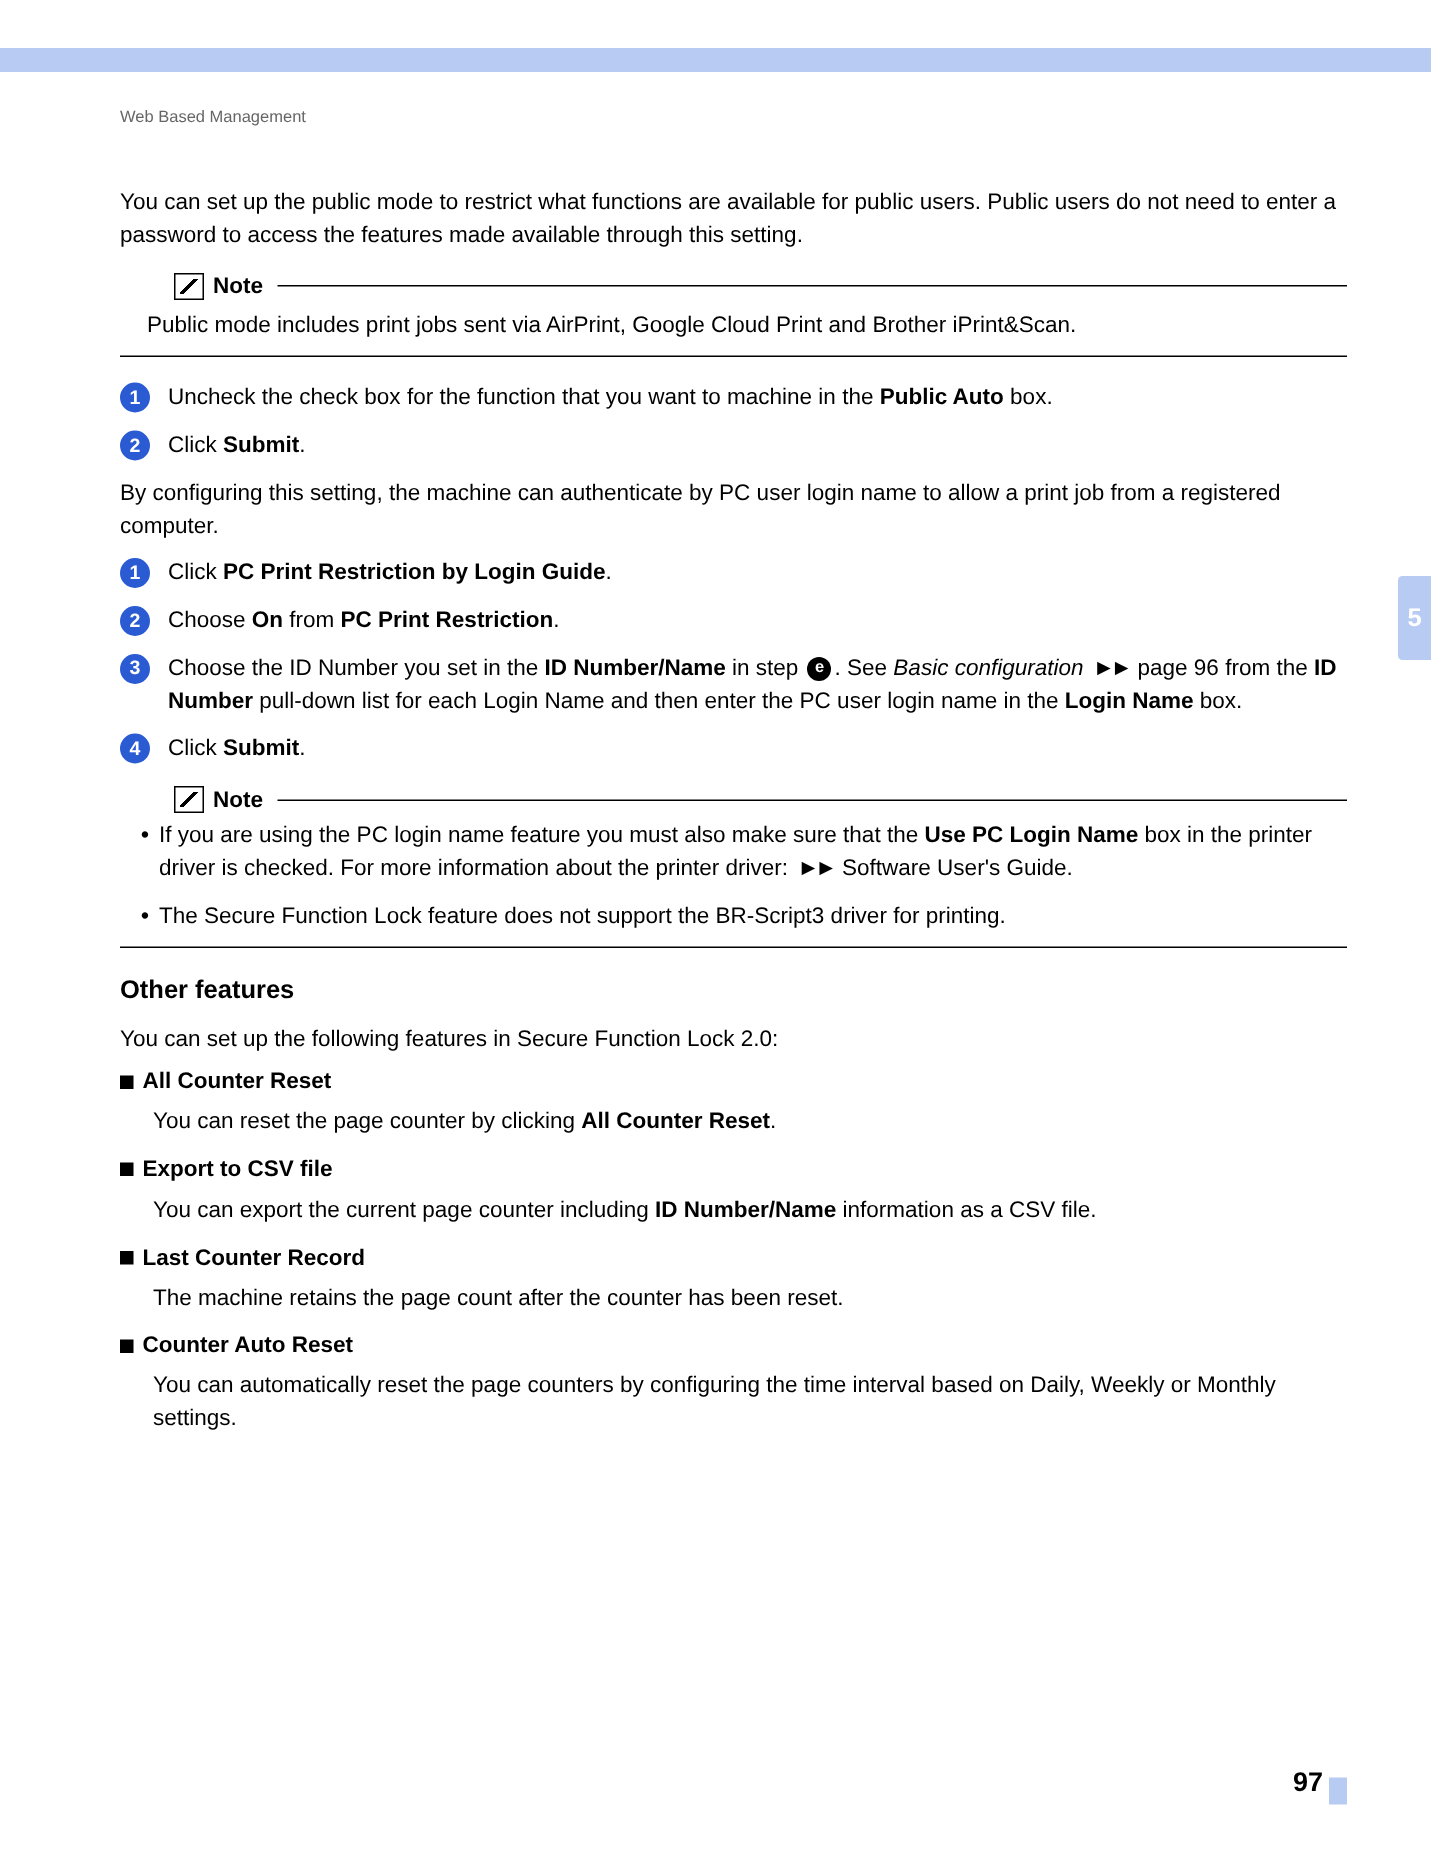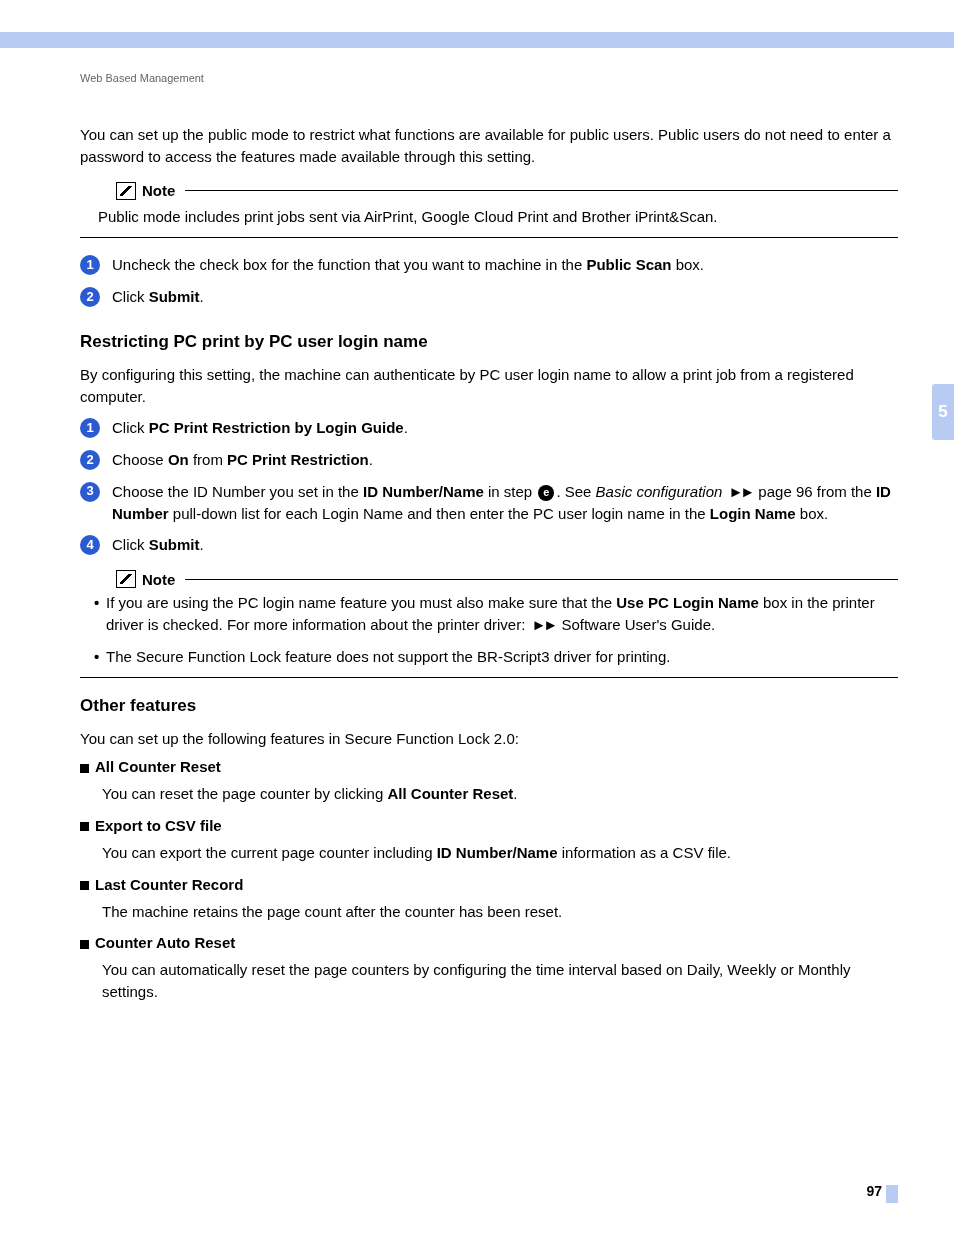--- a/index.html
+++ b/index.html
@@ -90,21 +90,21 @@
     width: 22px; height: 56px;
     background: #b8cbf2;
     color: #fff; font-weight: bold;
     font-size: 17px;
     display: flex; align-items: center; justify-content: center;
     border-radius: 3px 0 0 3px;
   }
   .page-num {
     position: absolute;
     bottom: 36px; right: 72px;
-    font-size: 14px; font-weight: bold; color: #000; margin-left: 40px;
+    font-size: 18px; font-weight: bold; color: #000; margin-left: 40px;
   }
   .page-num-bar {
     position: absolute;
     bottom: 32px; right: 56px;
     width: 12px; height: 18px;
     background: #b8cbf2;
   }
 </style>
 </head>
 <body>
@@ -124,31 +124,30 @@
       <span class="note-label">Note</span>
       <span class="note-line"></span>
     </div>
     <div class="note-body">Public mode includes print jobs sent via AirPrint, Google Cloud Print and Brother iPrint&amp;Scan.</div>
     <div class="note-bottom-line"></div>
   </div>
 
   <div class="step">
     <div class="step-num">1</div>
     <div class="step-body">
-      <span>Uncheck the check box for the function that you want to machine in the </span><span class="b">Public Scan</span><span> box.</span>
+      <span>Uncheck the check box for the function that you want to machine in the </span><span class="b">Public Auto</span><span> box.</span>
     </div>
   </div>
   <div class="step">
     <div class="step-num">2</div>
     <div class="step-body">
       <span>Click </span><span class="b">Submit</span><span>.</span>
     </div>
   </div>
 
-  <h2 class="section" style="margin-top:24px;">Restricting PC print by PC user login name</h2>
   <p class="body">By configuring this setting, the machine can authenticate by PC user login name to allow a print job from a registered computer.</p>
 
   <div class="step">
     <div class="step-num">1</div>
     <div class="step-body">
       <span>Click </span><span class="b">PC Print Restriction by Login Guide</span><span>.</span>
     </div>
   </div>
   <div class="step">
     <div class="step-num">2</div>

